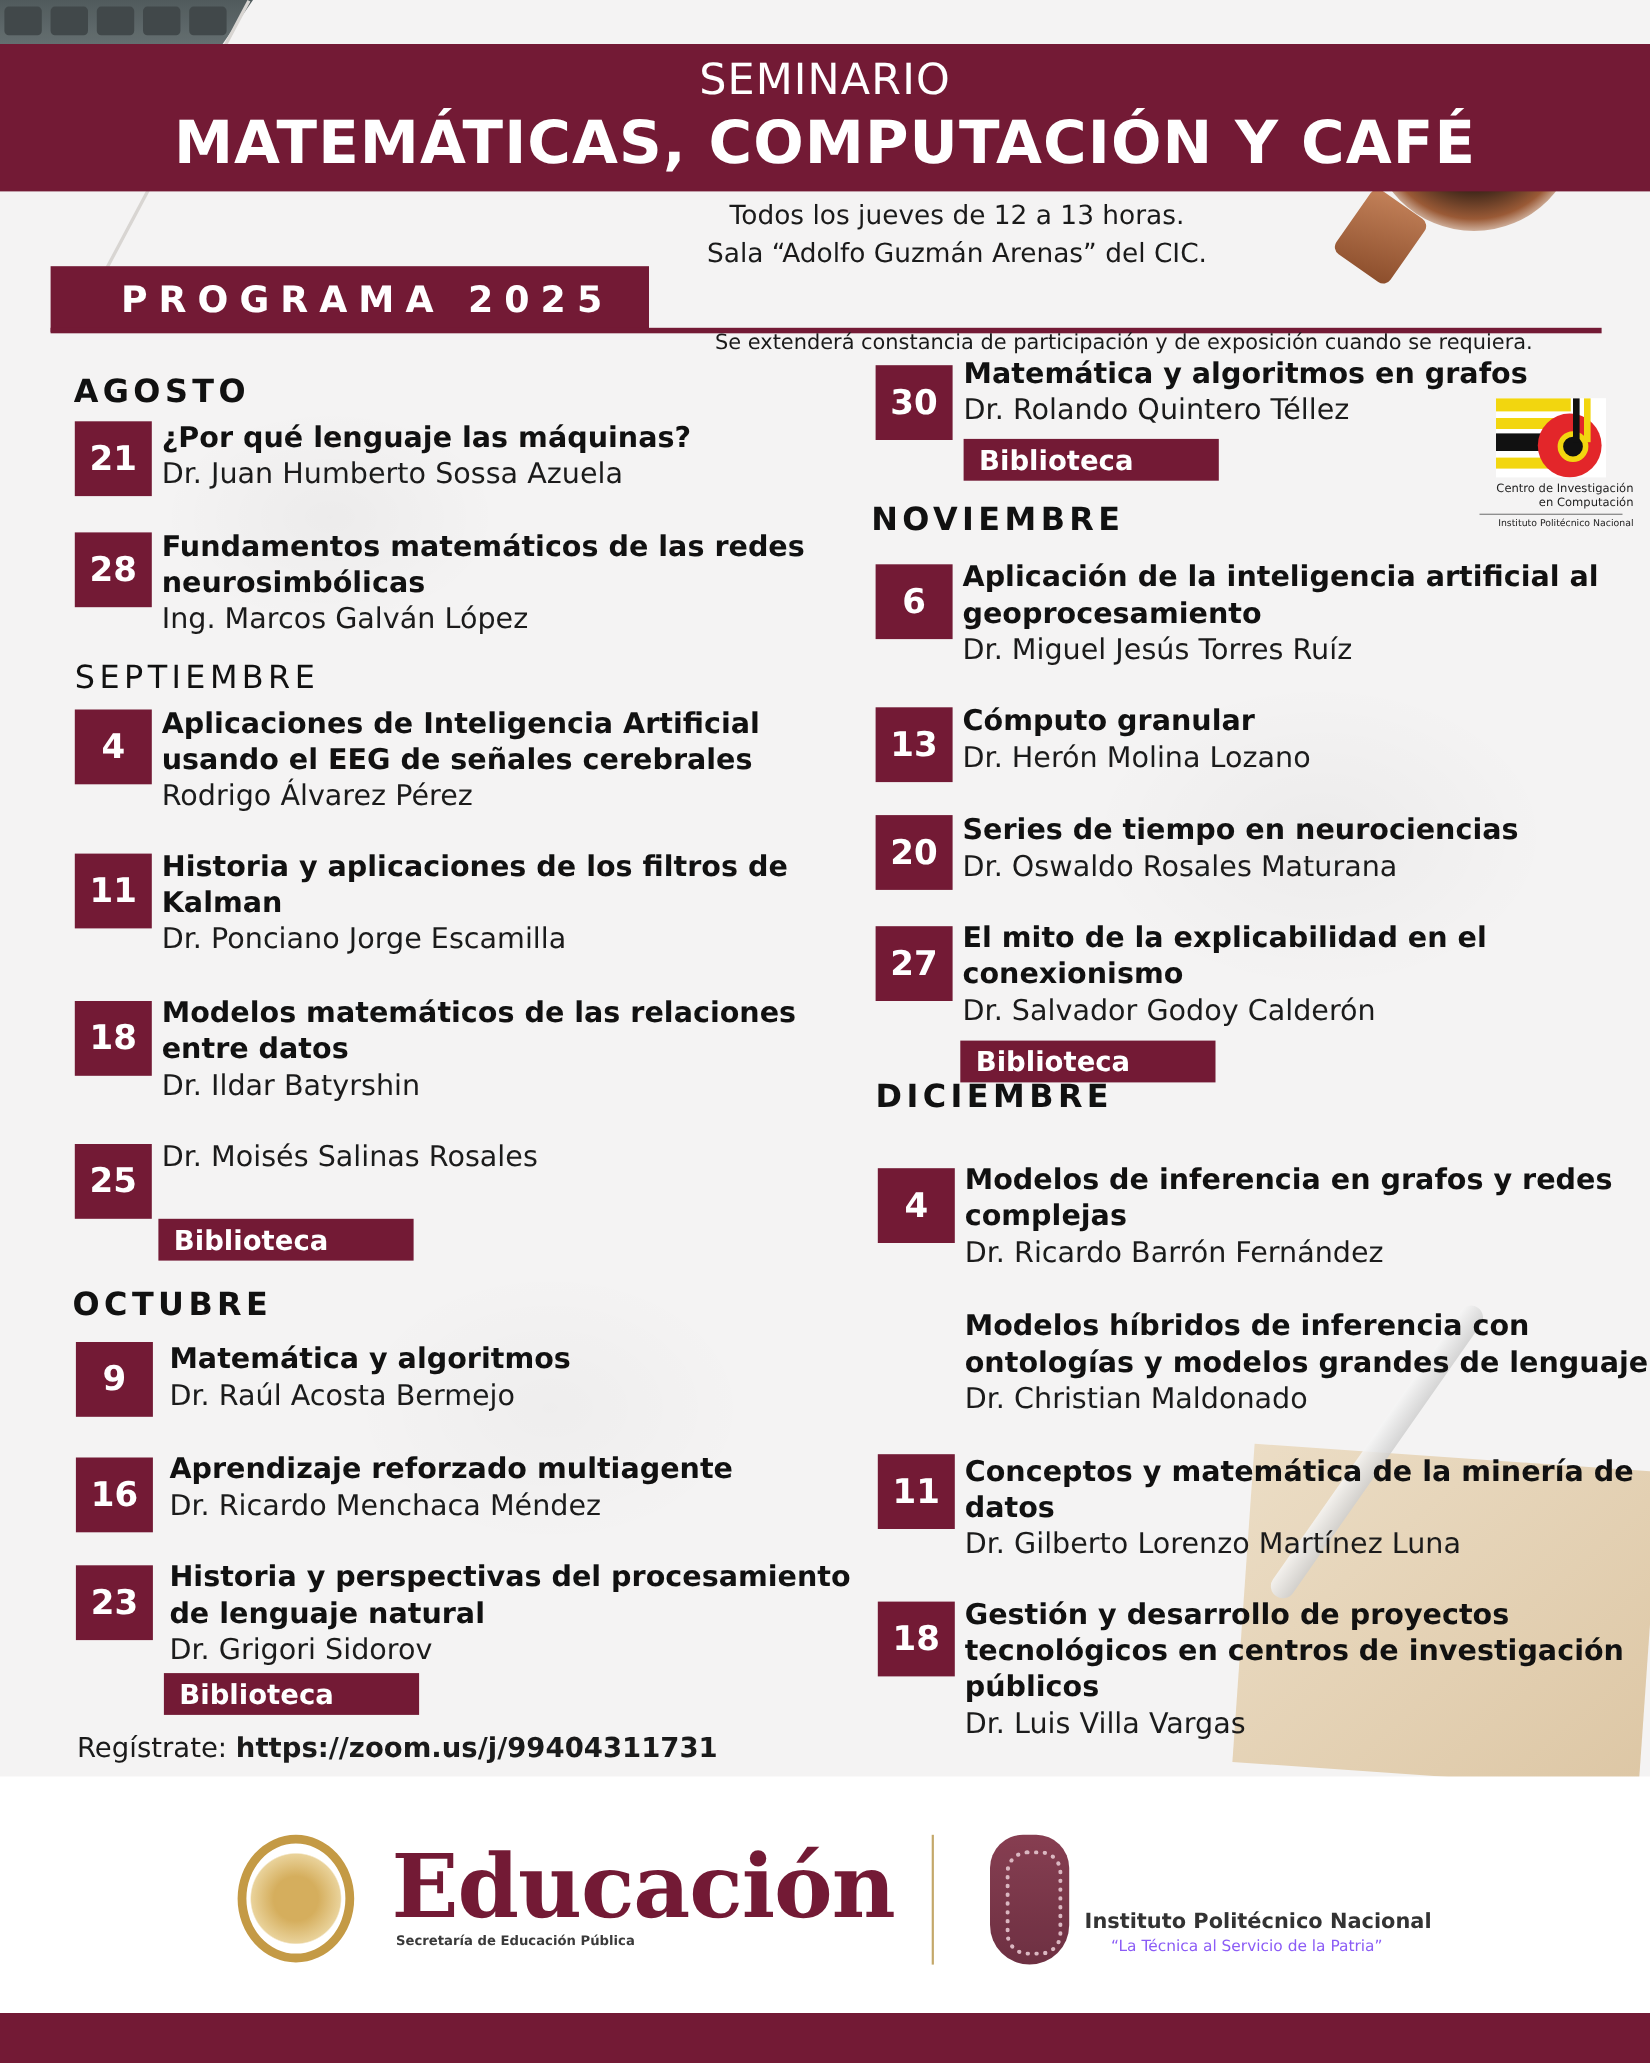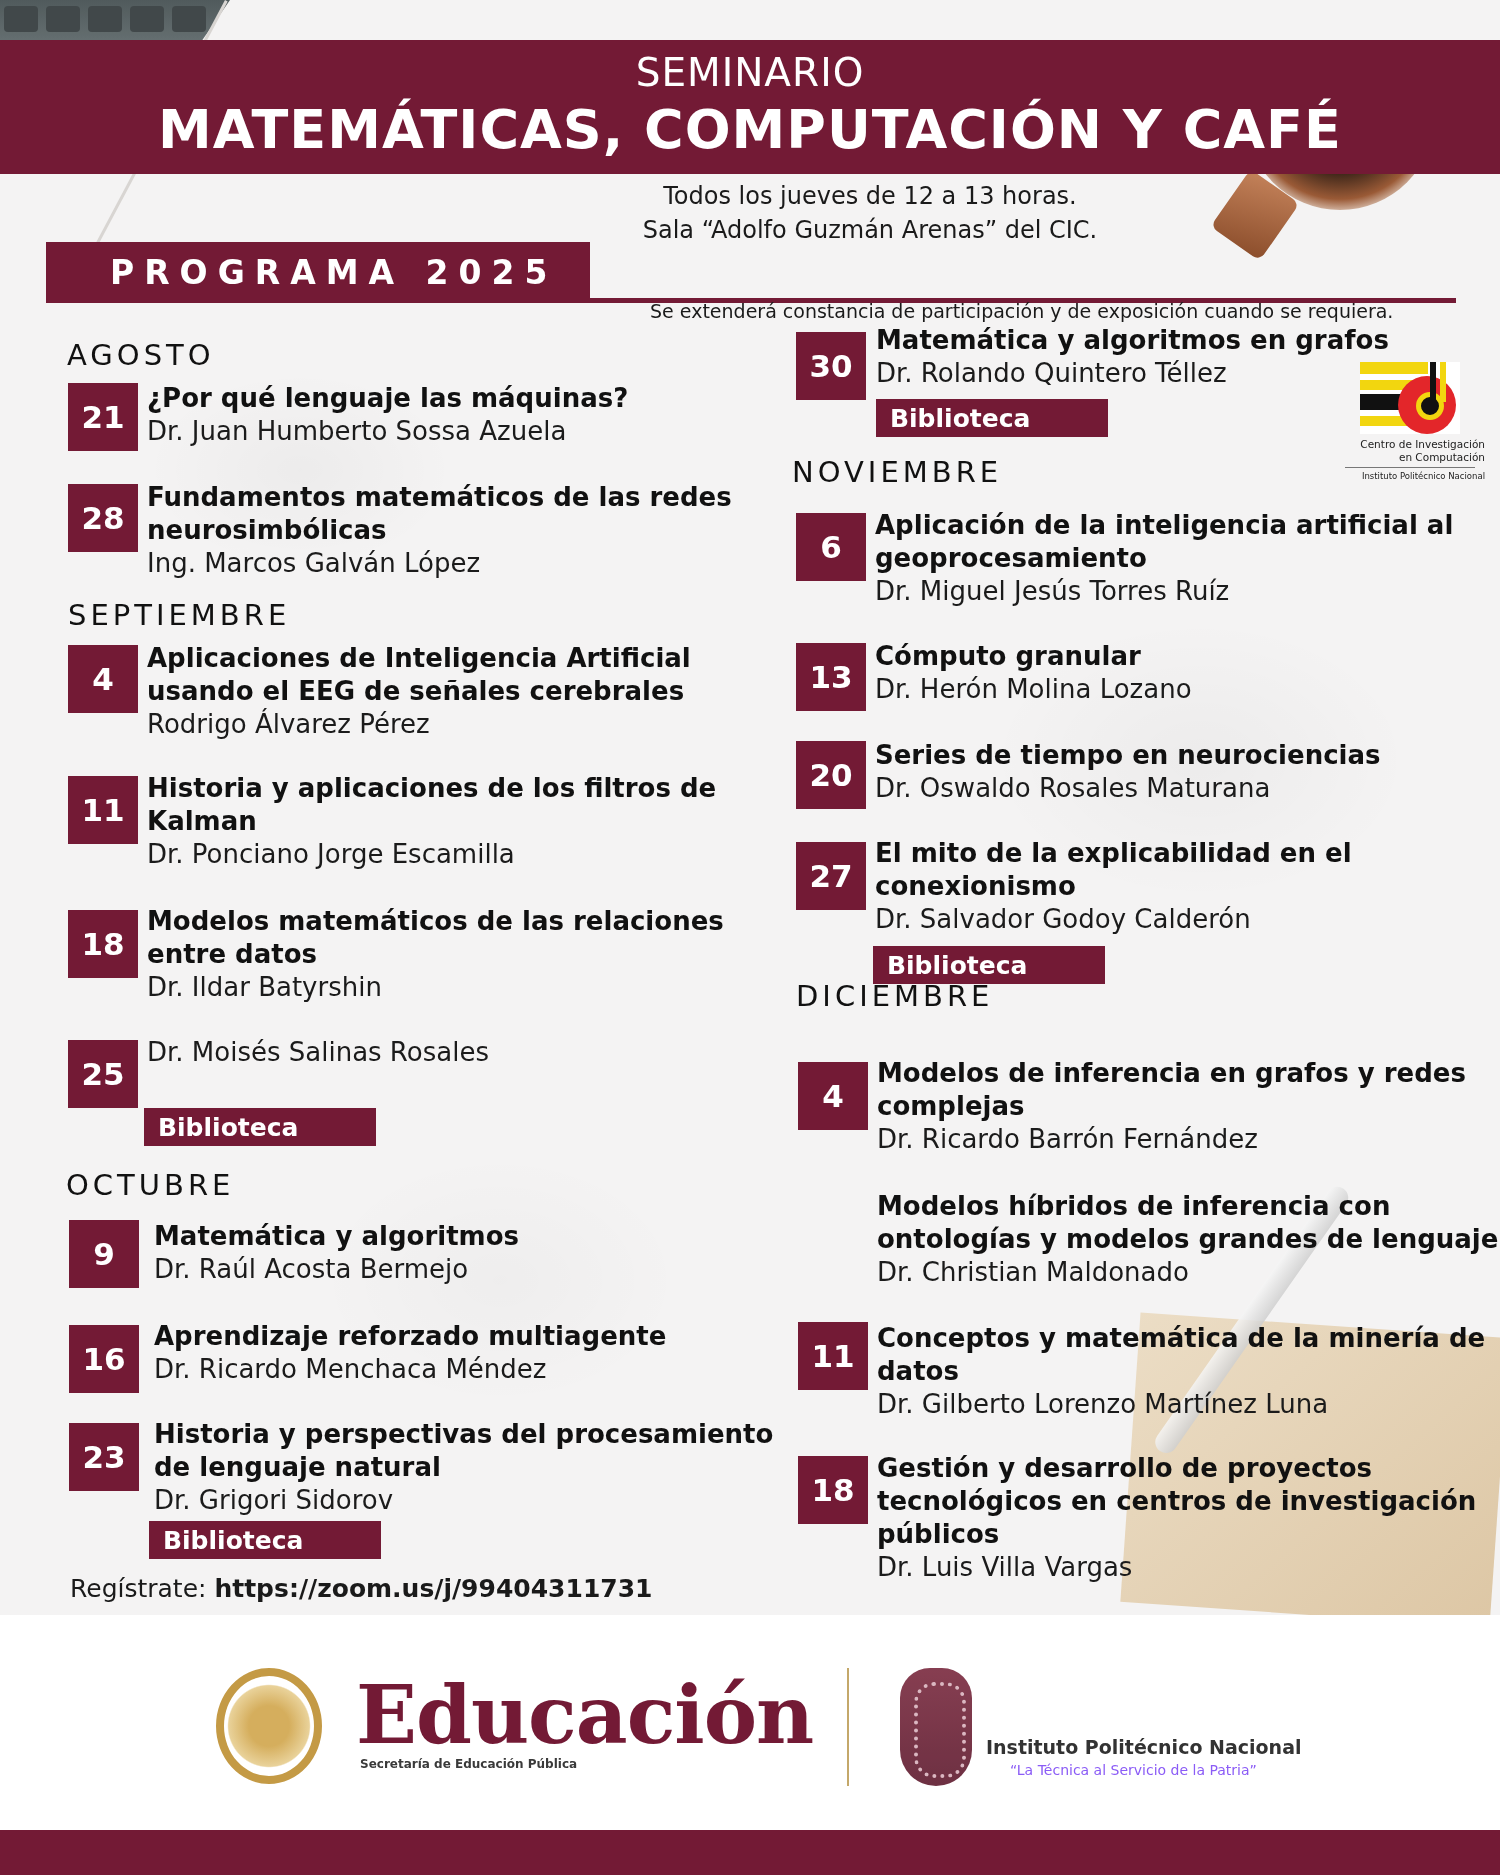--- a/index.html
+++ b/index.html
@@ -95,21 +95,21 @@
     .programa-rule {
       position: absolute; left: 46px; top: 298px; width: 1410px; height: 5px;
       background: #731a35;
     }
     .constancia {
       position: absolute; left: 650px; top: 260px;
       font-size: 19px; color: #1a1a1a; margin-top: 40px;
     }
 
     .month {
-      position: absolute; font-size: 29px; font-weight: normal;
+      position: absolute; font-size: 29px; font-weight: bold;
       letter-spacing: 4px; color: #111;
     }
     .month.light { font-weight: normal; }
 
     .day {
       position: absolute; width: 70px; height: 68px;
       background: #731a35; color: #fff;
       font-size: 31px; font-weight: bold;
       display: flex; align-items: center; justify-content: center;
     }

